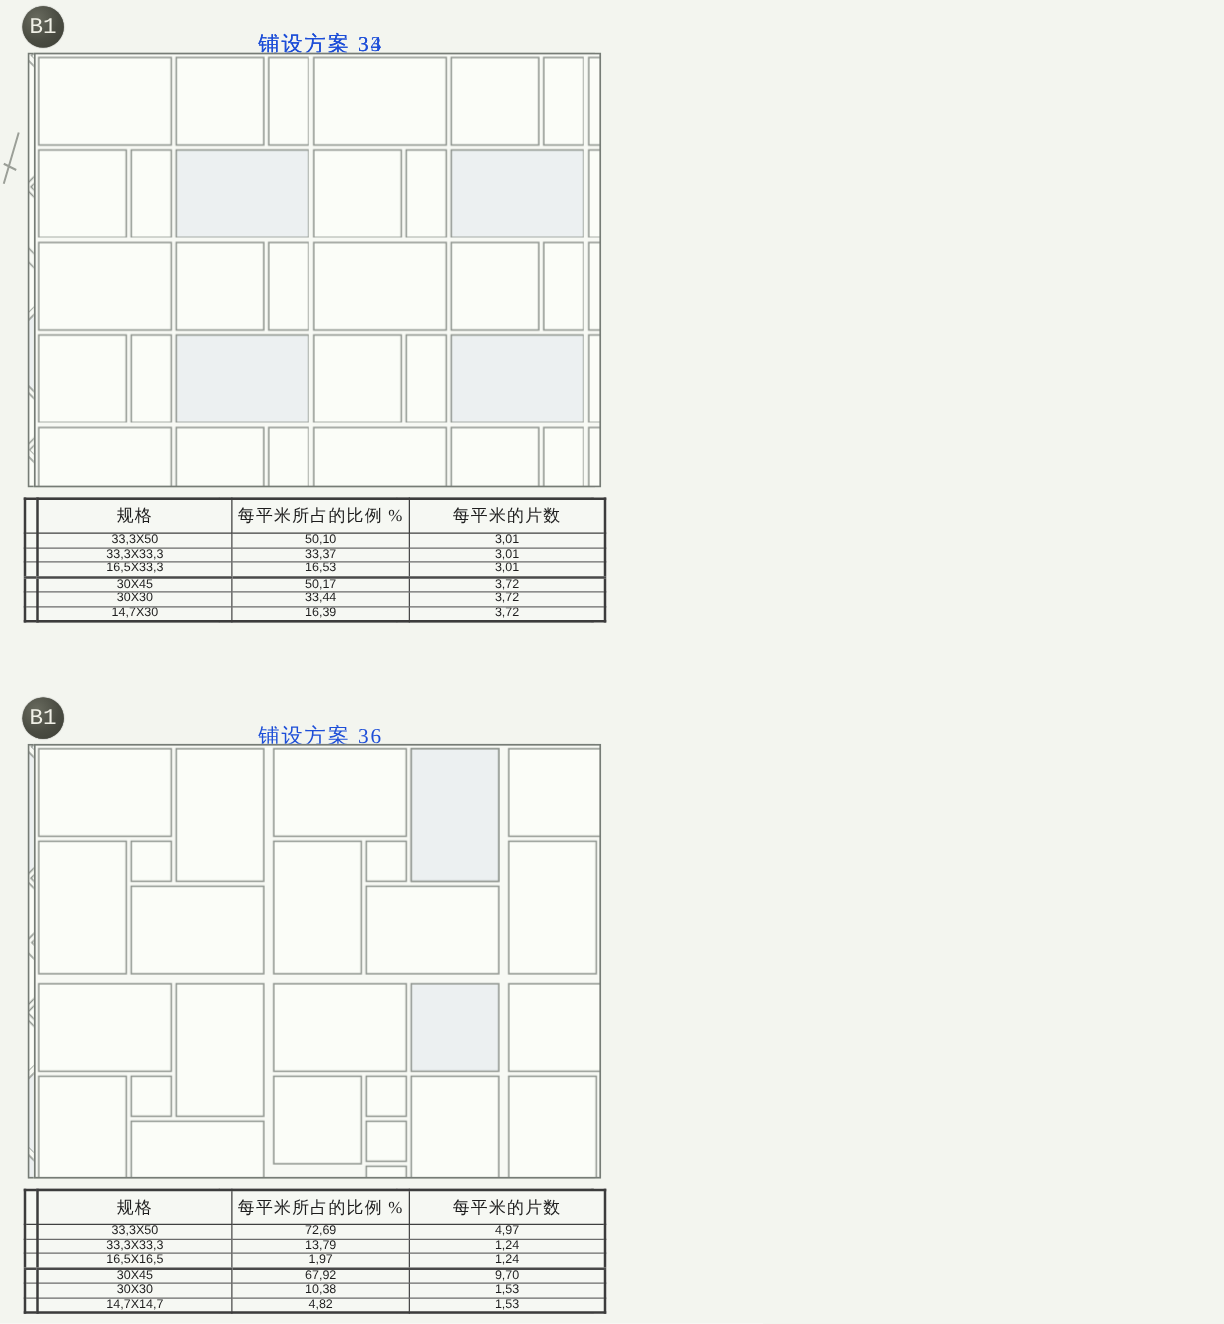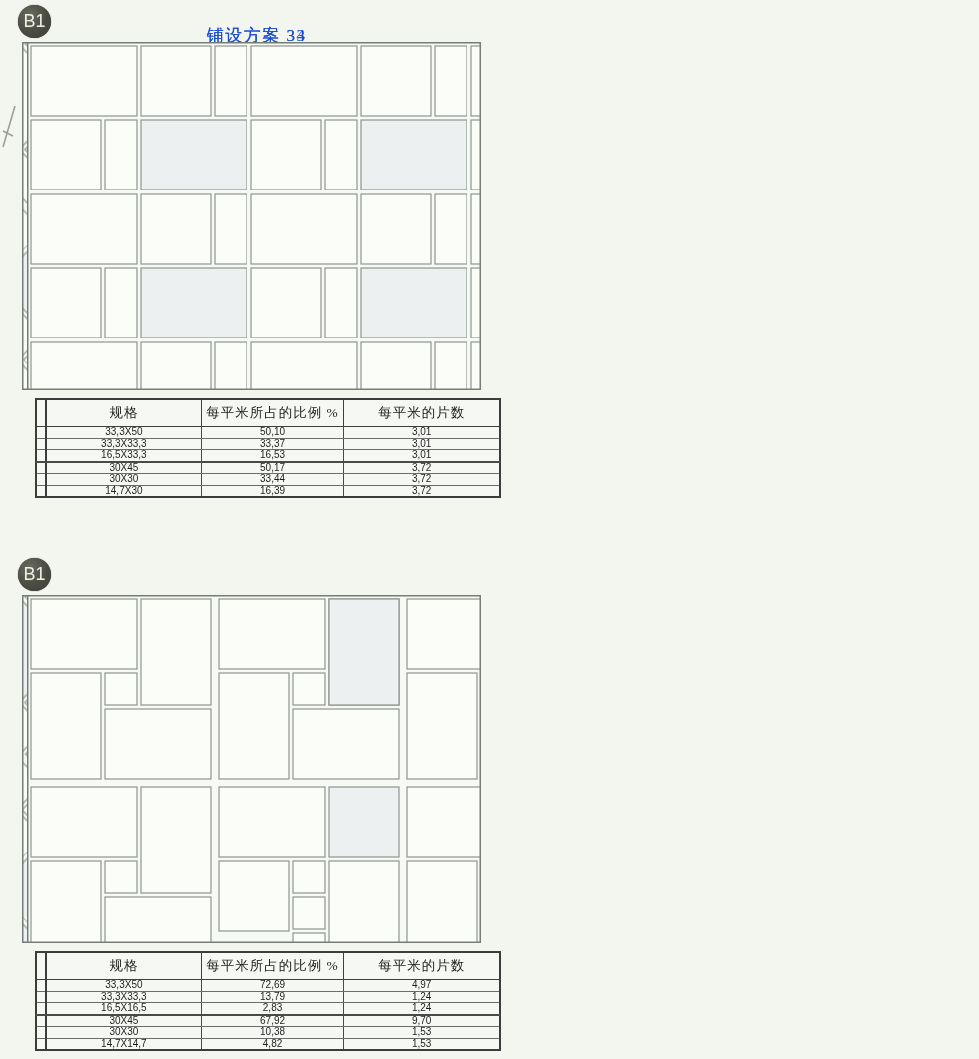--- a/index.html
+++ b/index.html
@@ -14,21 +14,21 @@
   #panel-33{left:0;top:0;}
   #panel-34{left:490;top:0;}
   #panel-35{left:0;top:553px;}
   #panel-36{left:490;top:553px;}
 
   .badge{
     position:absolute;left:18px;top:5px;
     width:33px;height:33px;border-radius:50%;
     background:radial-gradient(circle at 35% 30%, #686a5e 0%, #4a4c42 55%, #3d3f36 100%);
     color:#f0f0e6;
-    font-family:Liberation Sans, sans-serif;
+    font-family:Liberation Mono, monospace;
     font-size:18px;
     display:flex;align-items:center;justify-content:center;
     box-shadow:0 0 1px rgba(0,0,0,.4);
   }
   .title{
     position:absolute;top:12px;left:0;width:100%;
     margin:12px;text-align:center;
     font-family:"Liberation Serif", serif;
     font-weight:normal;
     font-size:17px;letter-spacing:1.5px;color:#1d4ed8;
@@ -41,21 +41,20 @@
   .panel.right .pattern-box{left:27px;}
   .pattern-box svg{display:block;}
 
   table.spec-table{
     position:absolute;top:398px;left:19px;
     width:456px;
     border-collapse:collapse;
     background:#f6f8f3;
     border:2px solid #3c3c3c;
     table-layout:fixed;
-    margin-left:16px;
   }
   .panel.right table.spec-table{left:29px;}
   .spec-table col.c1{width:34.2%;}
   .spec-table col.c2{width:31.4%;}
   .spec-table col.c3{width:34.4%;}
   .spec-table th{
     font-family:"Liberation Serif", serif;
     font-weight:normal;
     font-size:13.5px;color:#1d1d1d;
     border:1.5px solid #3f3f3f;
@@ -302,20 +301,21 @@
             <td>14,7X14,7</td>
             <td>32,44</td>
             <td>15,01</td>
           </tr>
         </tbody>
     </table>
   </section>
 
   <section class="panel right" id="panel-36">
     <div class="badge">B1</div>
+    <h2 class="title">铺设方案 36</h2>
     <div class="pattern-box">
       <svg width="454" height="348">
         <rect x="0.75" y="0.75" width="452.5" height="346.5" fill="url(#p36)" stroke="#767c76" stroke-width="1.5"></rect>
       </svg>
     </div>
     <table class="spec-table">
       <colgroup>
           <col class="c1">
           <col class="c2">
           <col class="c3">
@@ -333,21 +333,21 @@
             <td>72,69</td>
             <td>4,97</td>
           </tr>
           <tr>
             <td>33,3X33,3</td>
             <td>13,79</td>
             <td>1,24</td>
           </tr>
           <tr>
             <td>16,5X16,5</td>
-            <td>2,83</td>
+            <td>1,97</td>
             <td>1,24</td>
           </tr>
           <tr>
             <td>30X45</td>
             <td>67,92</td>
             <td>9,70</td>
           </tr>
           <tr>
             <td>30X30</td>
             <td>10,38</td>

